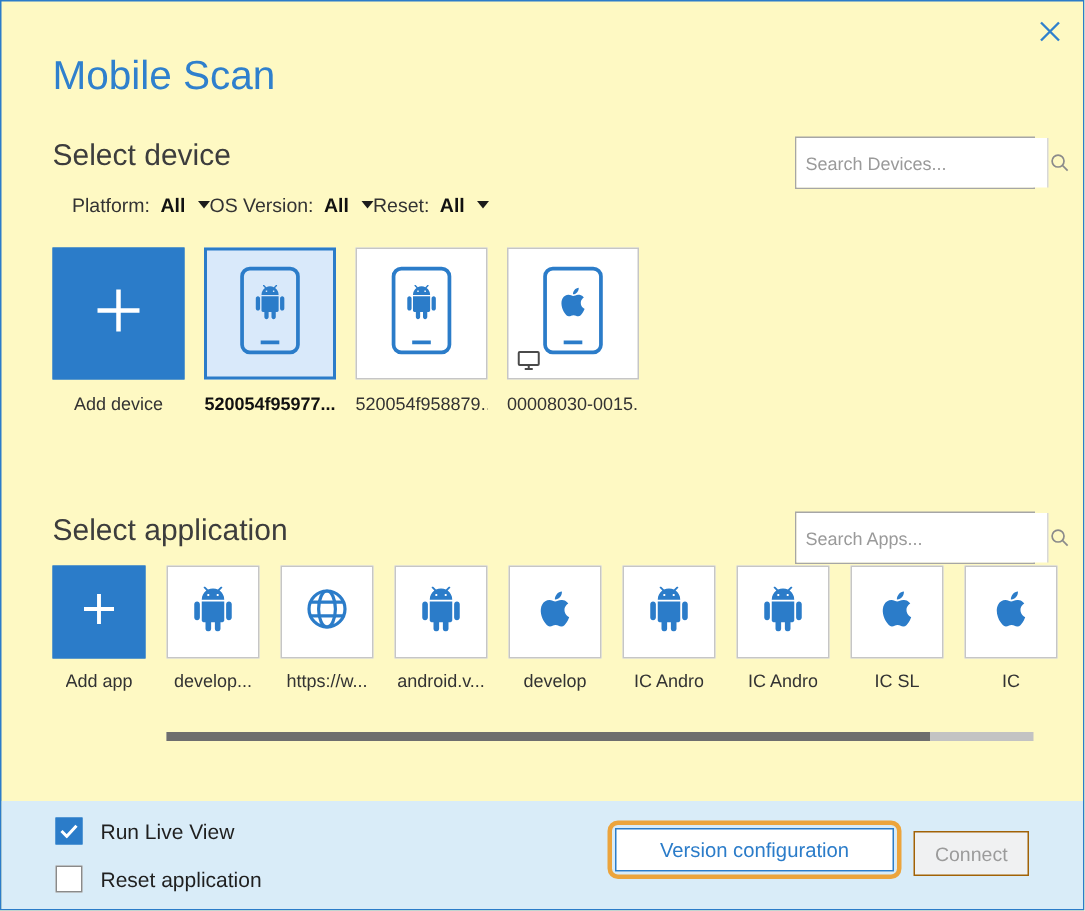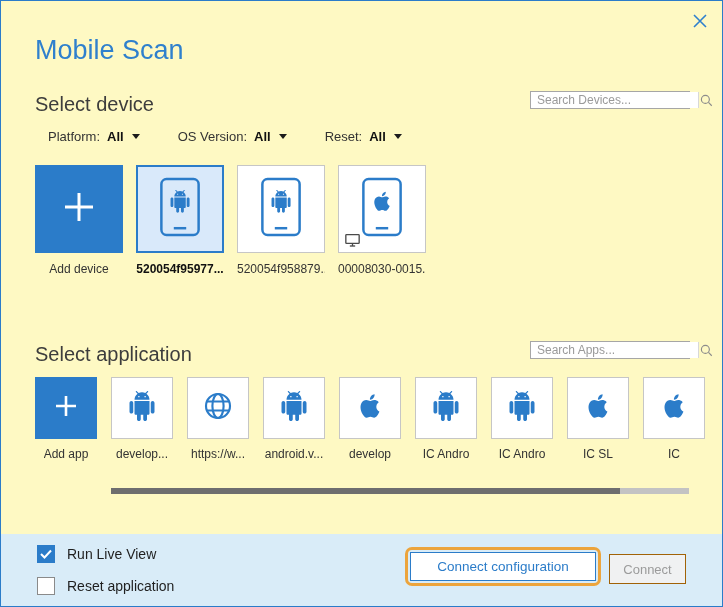--- a/index.html
+++ b/index.html
@@ -9,31 +9,31 @@
     border:1px solid #2b7cc9; overflow:hidden;
   }
   .close-btn { position:absolute; top:10px; right:12px; width:20px; height:20px; cursor:pointer;
     display:flex; align-items:center; justify-content:center; }
   .page-title { position:absolute; left:34px; top:34px; font-size:27px; color:#2f80cd; font-weight:400; }
 
   .section-heading { position:absolute; left:34px; font-size:20px; color:#3d3d3d; font-weight:400; }
   .heading-device { top:92px; }
   .heading-app { top:342px; }
 
-  .search-box { position:absolute; right:32px; width:160px; height:18px; border:1px solid #a6a6a6;
+  .search-box { position:absolute; right:32px; width:160px; height:35px; border:1px solid #a6a6a6;
     background:#fff; display:flex; align-items:center; }
   .search-device { top:90px; }
   .search-app { top:340px;align-items:flex-end; }
   .search-box input { flex:1; border:none; outline:none; height:100%; padding:0 6px; font-size:12px;
     color:#555; font-family:"Liberation Sans", sans-serif; }
   .search-box input::placeholder { color:#9a9a9a; }
   .search-icon-wrap { width:26px; height:100%; display:flex; align-items:center; justify-content:center;
     border-left:1px solid #d8d8d8; }
 
-  .filters { position:absolute; left:47px; top:128px; display:flex; gap:38px; align-items:center;
+  .filters { position:absolute; left:47px; top:128px; display:flex; align-items:center;
     font-size:13px; color:#333; }
   .filter { display:flex; align-items:center; cursor:pointer; }
   .filter .f-label { margin-right:7px; }
   .filter .f-value { font-weight:bold; color:#111; }
   .caret { width:0; height:0; border-left:4.5px solid transparent; border-right:4.5px solid transparent;
     border-top:5.5px solid #1c1c1c; margin-left:8px; }
 
   .tile-row { position:absolute; left:34px; display:flex; }
   .device-row { top:164px; gap:13px; }
   .app-row { top:376px; gap:14px; }
@@ -313,20 +313,20 @@
       </span>
       <span class="chk-label">Run Live View</span>
     </div>
 
     <div class="chk-row chk-row-2">
       <span class="chk-box"></span>
       <span class="chk-label">Reset application</span>
     </div>
 
     <div class="adv-ring">
-      <button class="adv-btn">Connect configuration</button>
+      <button class="adv-btn">Version configuration</button>
     </div>
 
     <button class="connect-btn" disabled="">Connect</button>
 
   </div>
 
 </div>
 
 </body></html>

